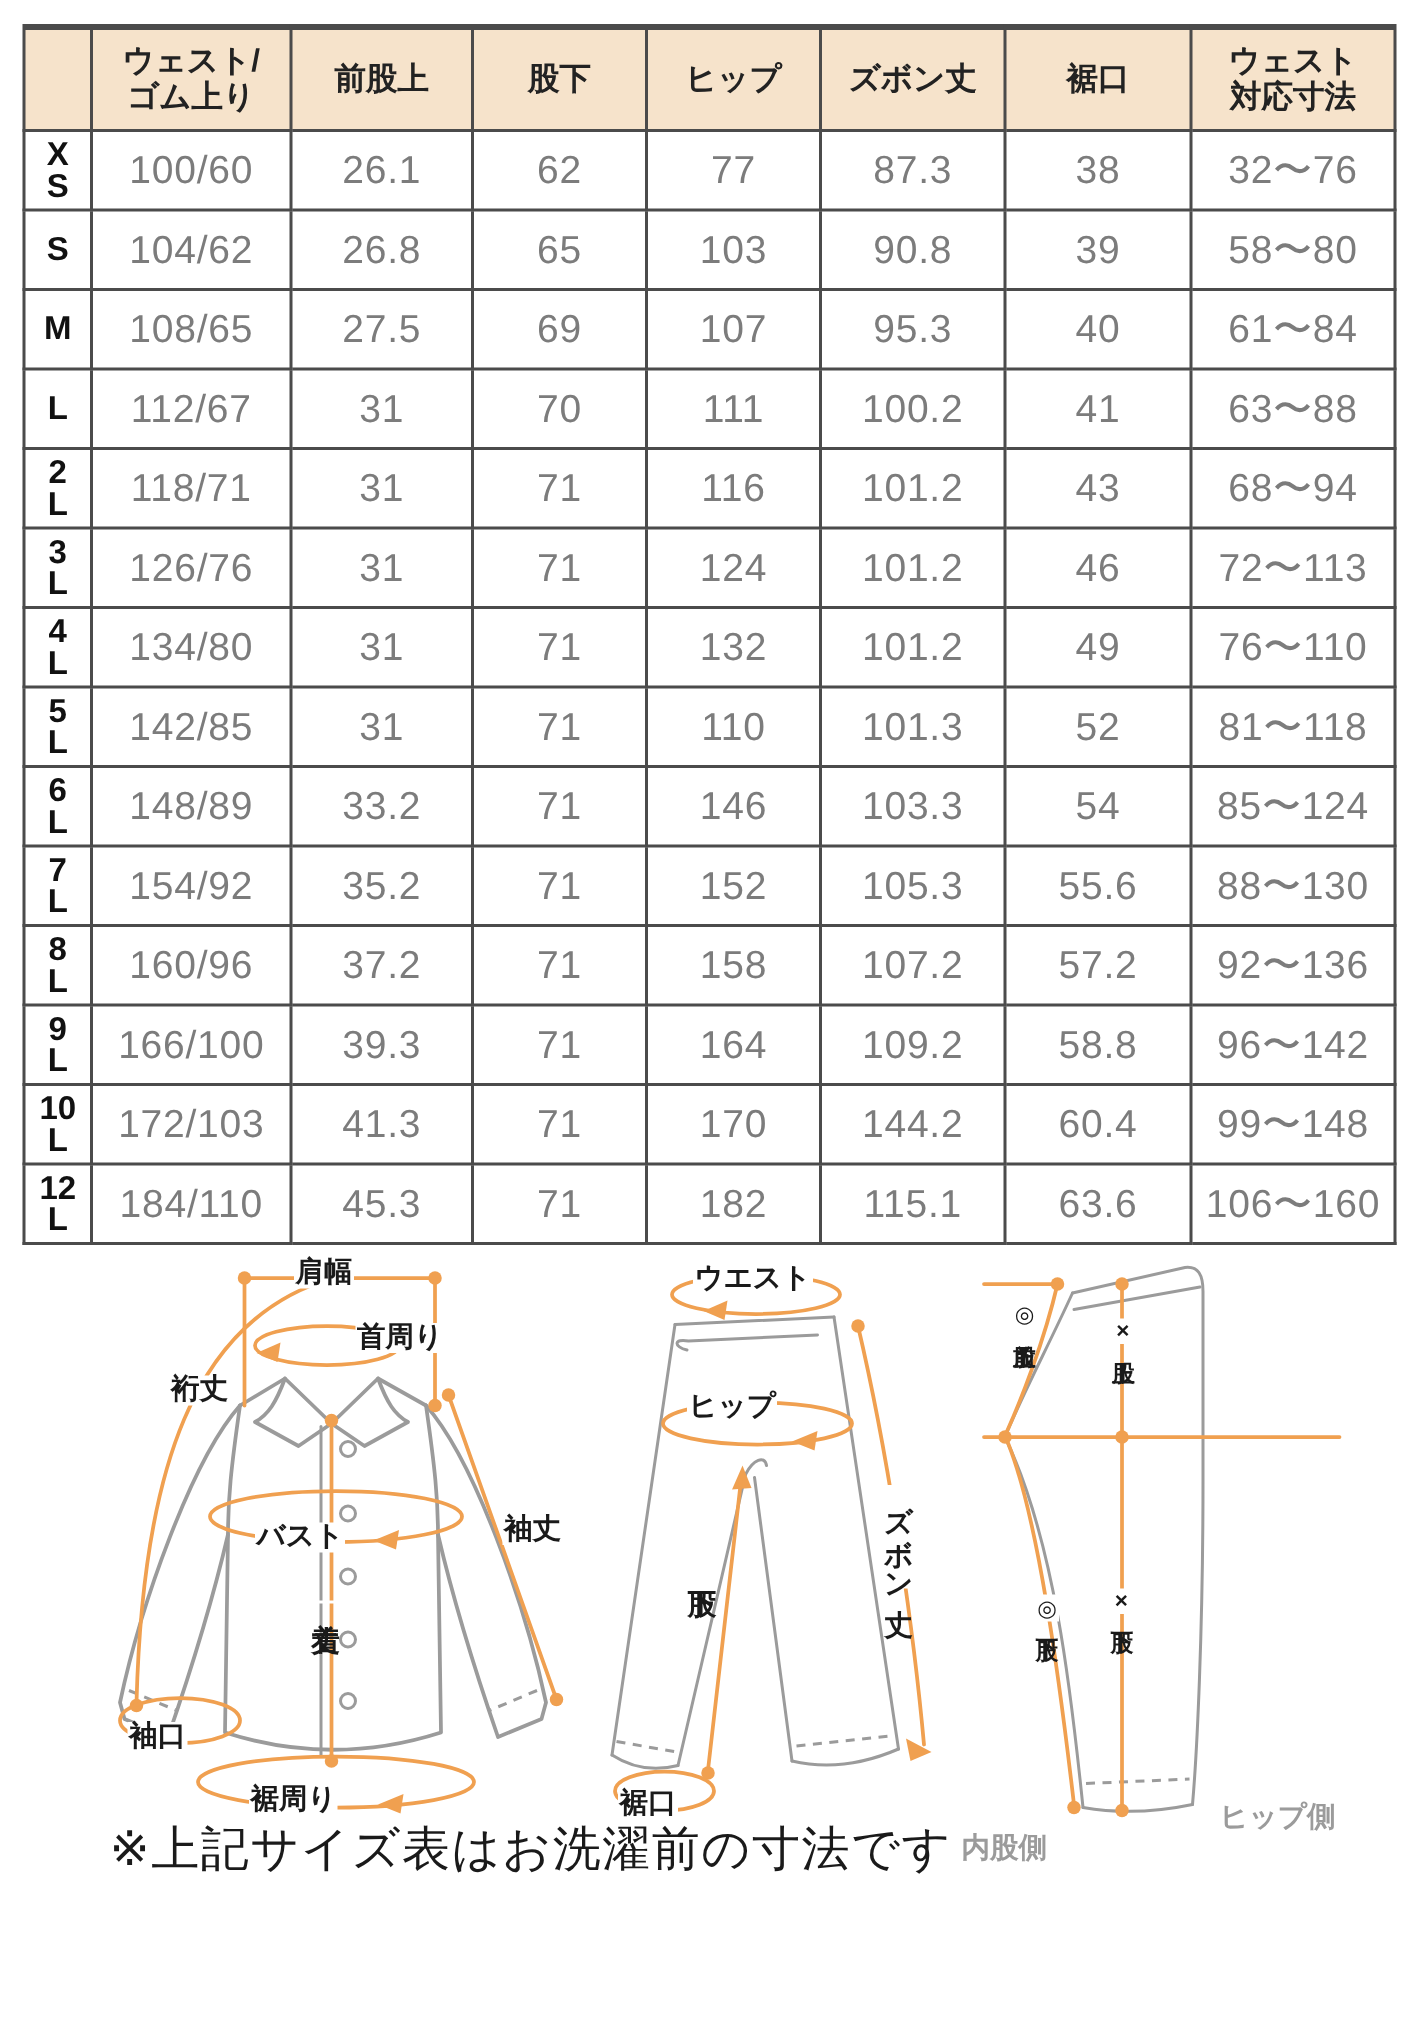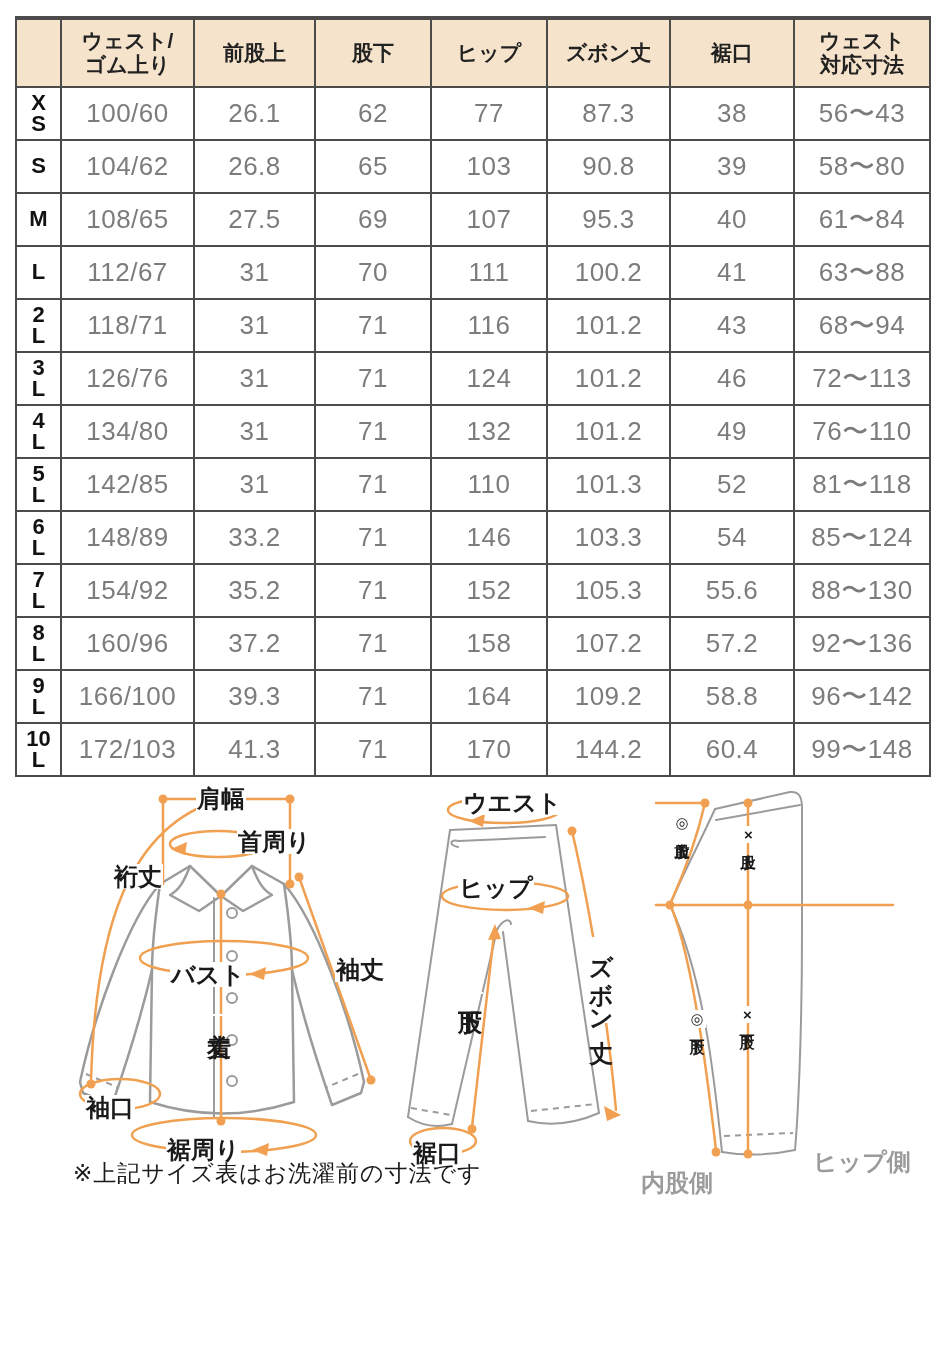--- a/index.html
+++ b/index.html
@@ -27,32 +27,32 @@
     font-size:22px;font-weight:bold;color:#111;background:#fff;
     white-space:pre-line;line-height:0.92;
   }
   .size-table tbody td{
     font-size:26px;color:#7c7c7c;letter-spacing:0.5px;background:#fff;font-weight:normal;
   }
   
   .diagrams{position:relative;width:940px;height:422px;margin-top:0;}
   .diagrams svg{position:absolute;left:0;top:0;}
   .dlabel{
-    position:absolute;font-size:24px;font-weight:bold;color:#1a1a1a;
+    position:absolute;font-size:19px;font-weight:bold;color:#1a1a1a;
     background:#fff;line-height:1.05;white-space:nowrap;padding:0 1px;
   }
   .dlabel.v{
     writing-mode:vertical-rl;text-orientation:upright;
     white-space:normal;letter-spacing:1px;line-height:1;
   }
   .dlabel.sm{font-size:15px;letter-spacing:0;}
   .dlabel.muted{color:#9b9b9b;margin-top:48px;}
   .note{
     position:absolute;left:73px;top:381px;
-    font-size:23px;color:#1a1a1a;background:transparent;letter-spacing:1px;
+    font-size:32px;color:#1a1a1a;background:transparent;letter-spacing:1px;
   }
   .g-line{stroke:#9b9b9b;stroke-width:2.5;fill:none;stroke-linecap:round;stroke-linejoin:round;}
   .g-thin{stroke:#9b9b9b;stroke-width:2;fill:none;stroke-linecap:round;stroke-linejoin:round;}
   .g-dash{stroke:#9b9b9b;stroke-width:2;fill:none;stroke-dasharray:6 5;}
   .o-line{stroke:#f0a050;stroke-width:2.5;fill:none;stroke-linecap:round;}
   .o-dot{fill:#f0a050;stroke:none;}
   .o-arrow{fill:#f0a050;stroke:none;}
   .btn{fill:#ffffff;stroke:#9b9b9b;stroke-width:2;}
 </style>
 </head>
@@ -86,21 +86,21 @@
   <tbody>
       <tr>
         <th class="size-cell">X
 S</th>
         <td>100/60</td>
         <td>26.1</td>
         <td>62</td>
         <td>77</td>
         <td>87.3</td>
         <td>38</td>
-        <td>56〜43</td>
+        <td>32〜76</td>
       </tr>
       <tr>
         <th class="size-cell">S</th>
         <td>104/62</td>
         <td>26.8</td>
         <td>65</td>
         <td>103</td>
         <td>90.8</td>
         <td>39</td>
         <td>58〜80</td>
@@ -216,20 +216,31 @@
       <tr>
         <th class="size-cell">10
 L</th>
         <td>172/103</td>
         <td>41.3</td>
         <td>71</td>
         <td>170</td>
         <td>144.2</td>
         <td>60.4</td>
         <td>99〜148</td>
+      </tr>
+      <tr>
+        <th class="size-cell">12
+L</th>
+        <td>184/110</td>
+        <td>45.3</td>
+        <td>71</td>
+        <td>182</td>
+        <td>115.1</td>
+        <td>63.6</td>
+        <td>106〜160</td>
       </tr>
     </tbody>
 </table>
 
 <div class="diagrams">
 
   <svg width="940" height="422" viewBox="0 943 940 422">
 
     <g>
       <path class="g-line" d="M160,1050 L190,1032 L221,1062 L252,1032 L284,1050"></path>

